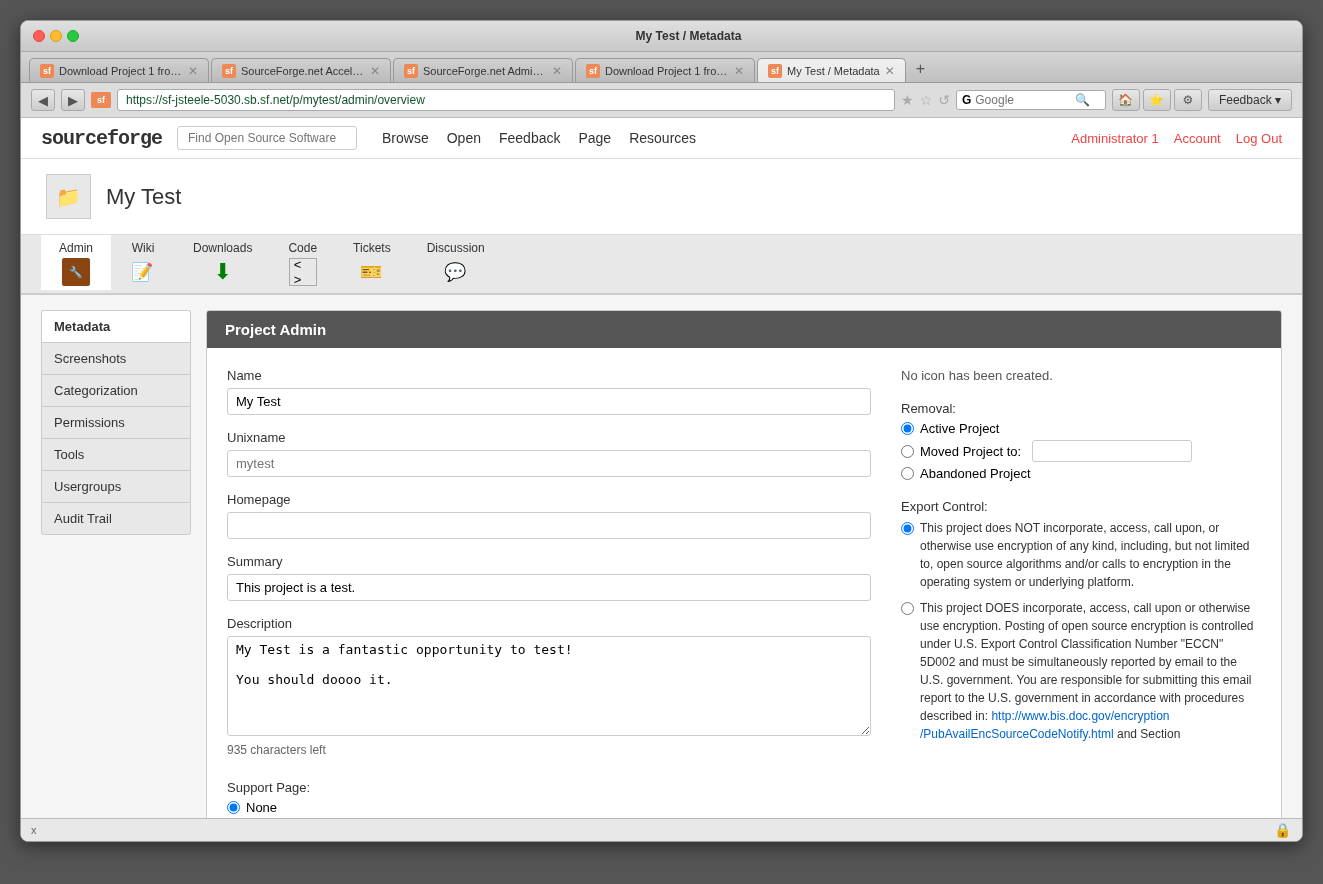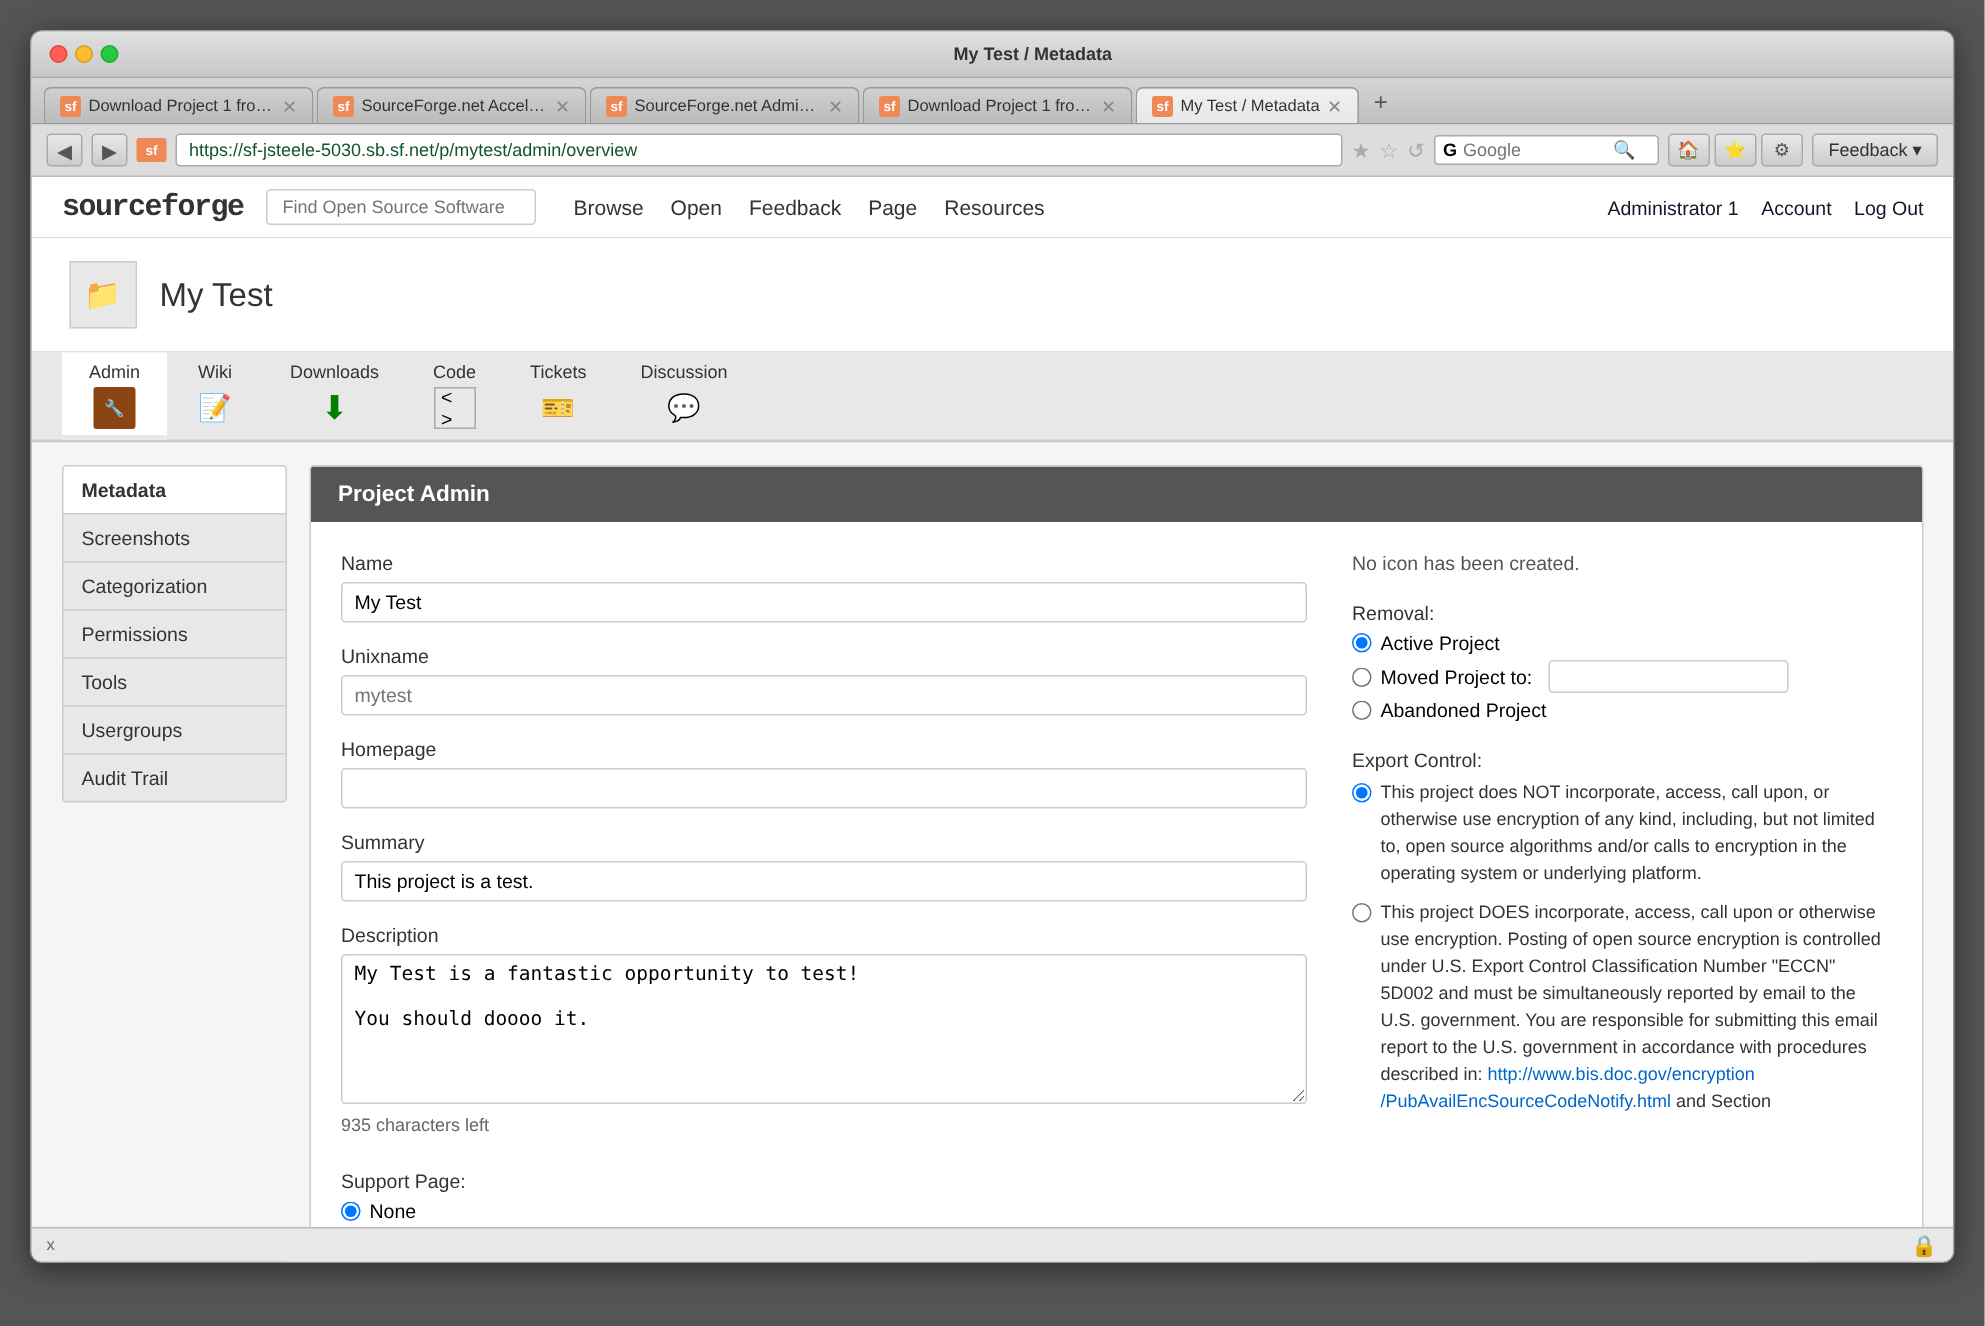--- a/index.html
+++ b/index.html
@@ -160,21 +160,21 @@
       color: #333;
       text-decoration: none;
       font-size: 14px;
     }
     .sf-user-nav {
       margin-left: auto;
       display: flex;
       gap: 15px;
     }
     .sf-user-nav a {
-      color: #0f172a;
+      color: #ef4444;
       text-decoration: none;
       font-size: 13px;
     }
 
     
     .project-header {
       background: white;
       padding: 15px 25px;
       display: flex;
       align-items: center;

